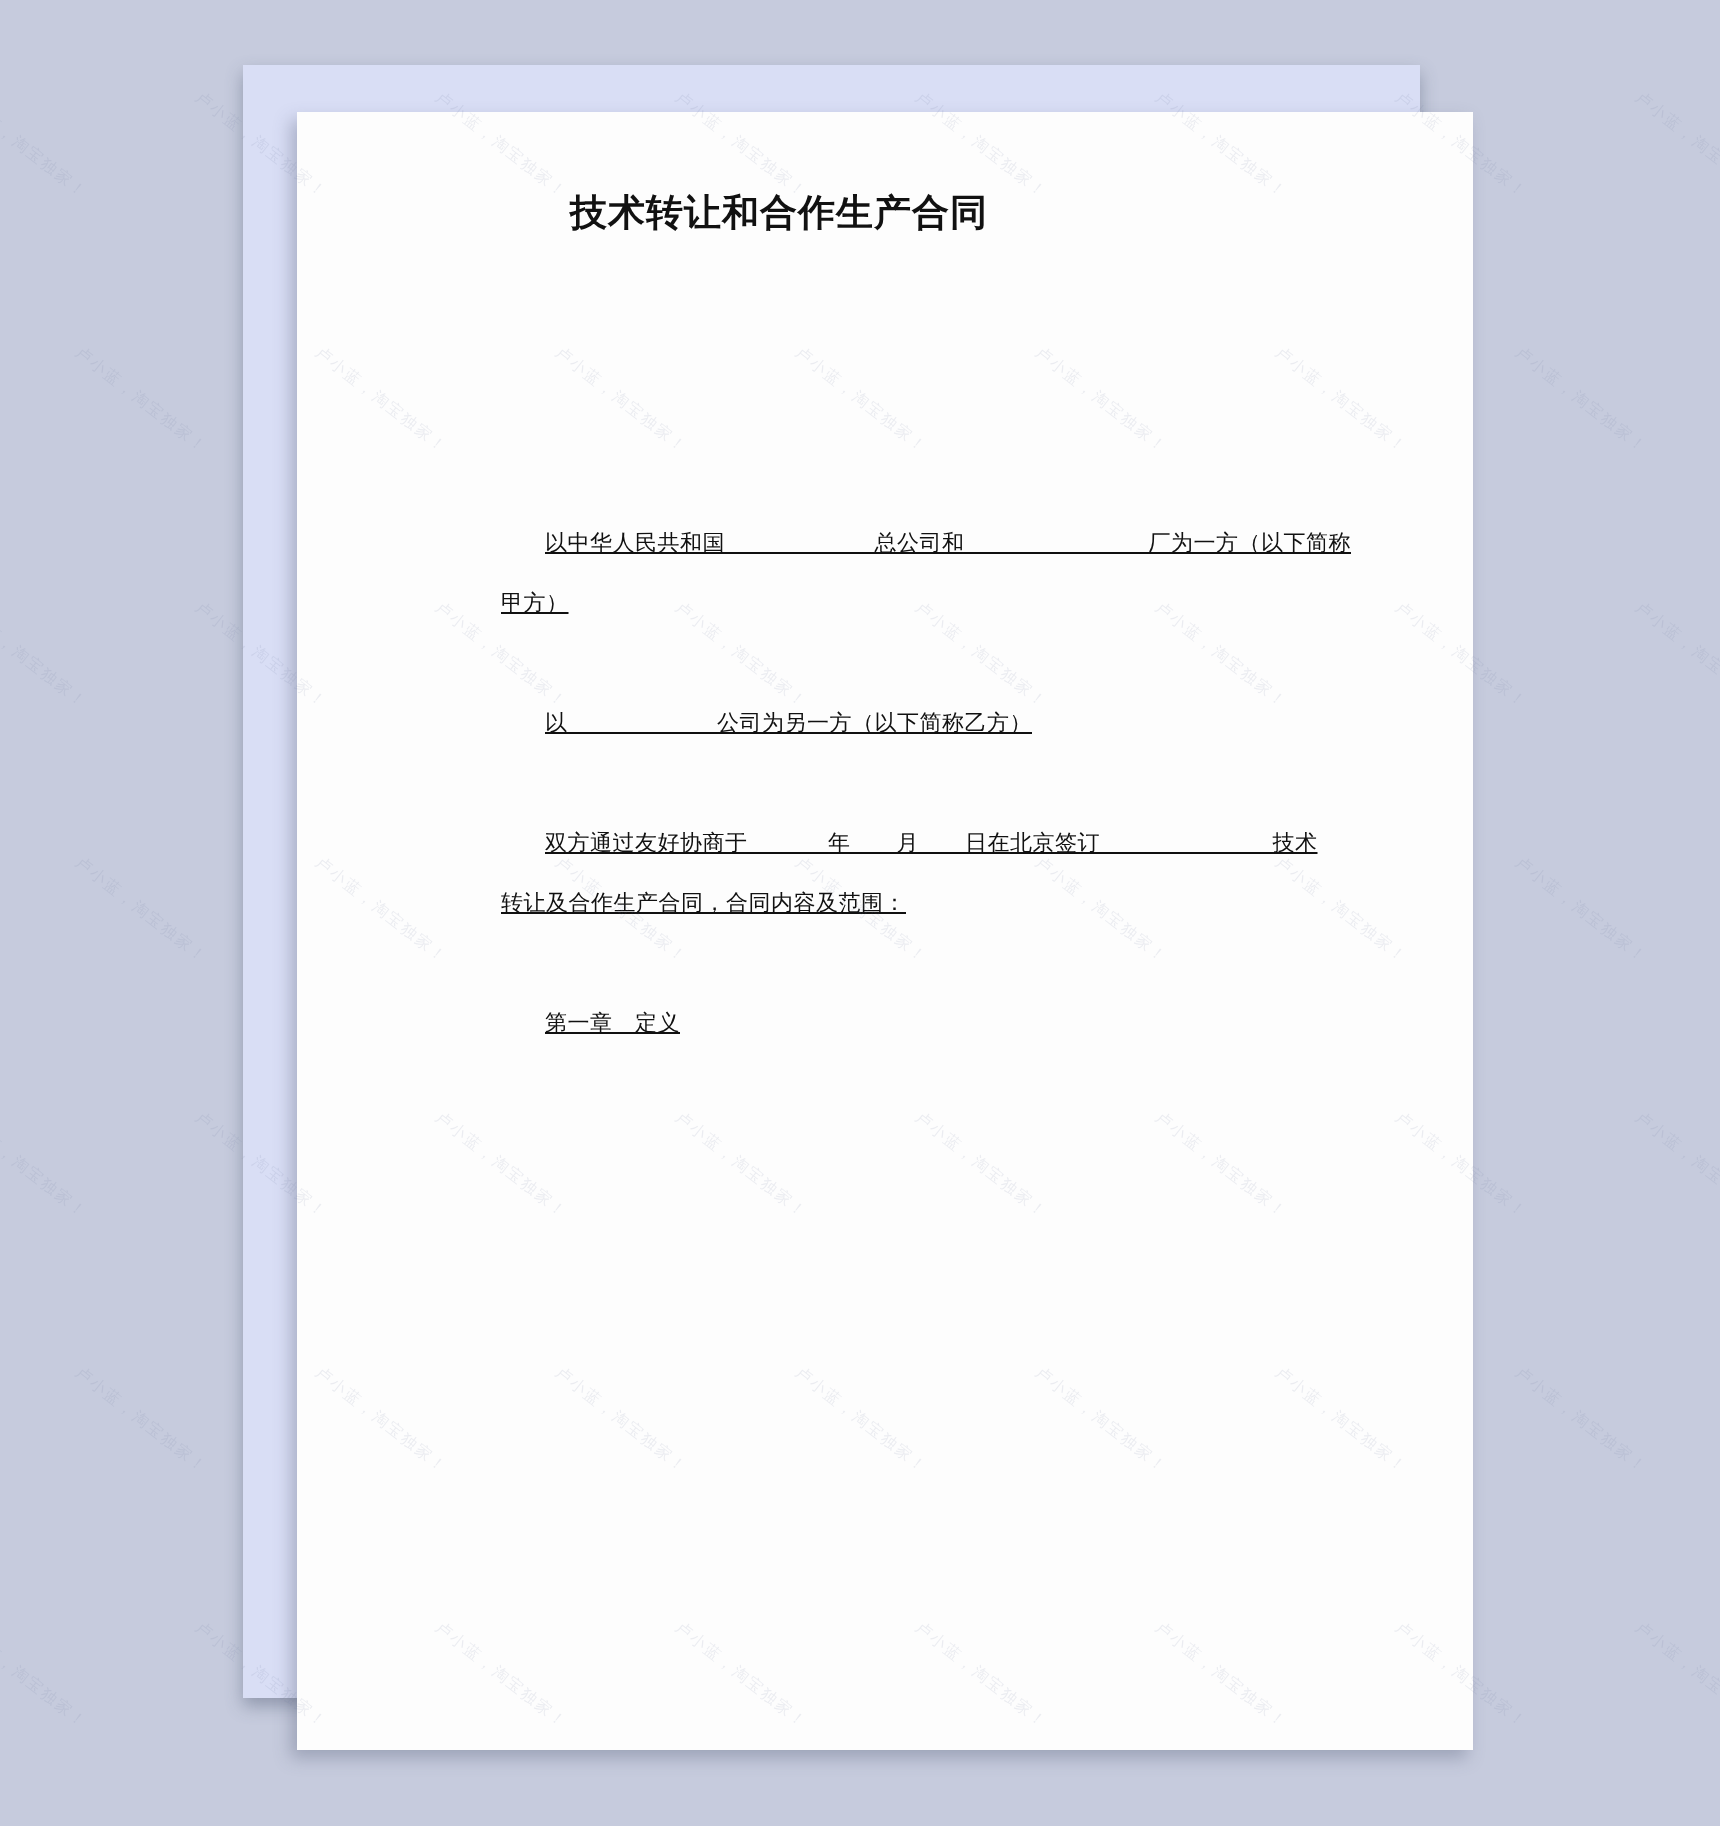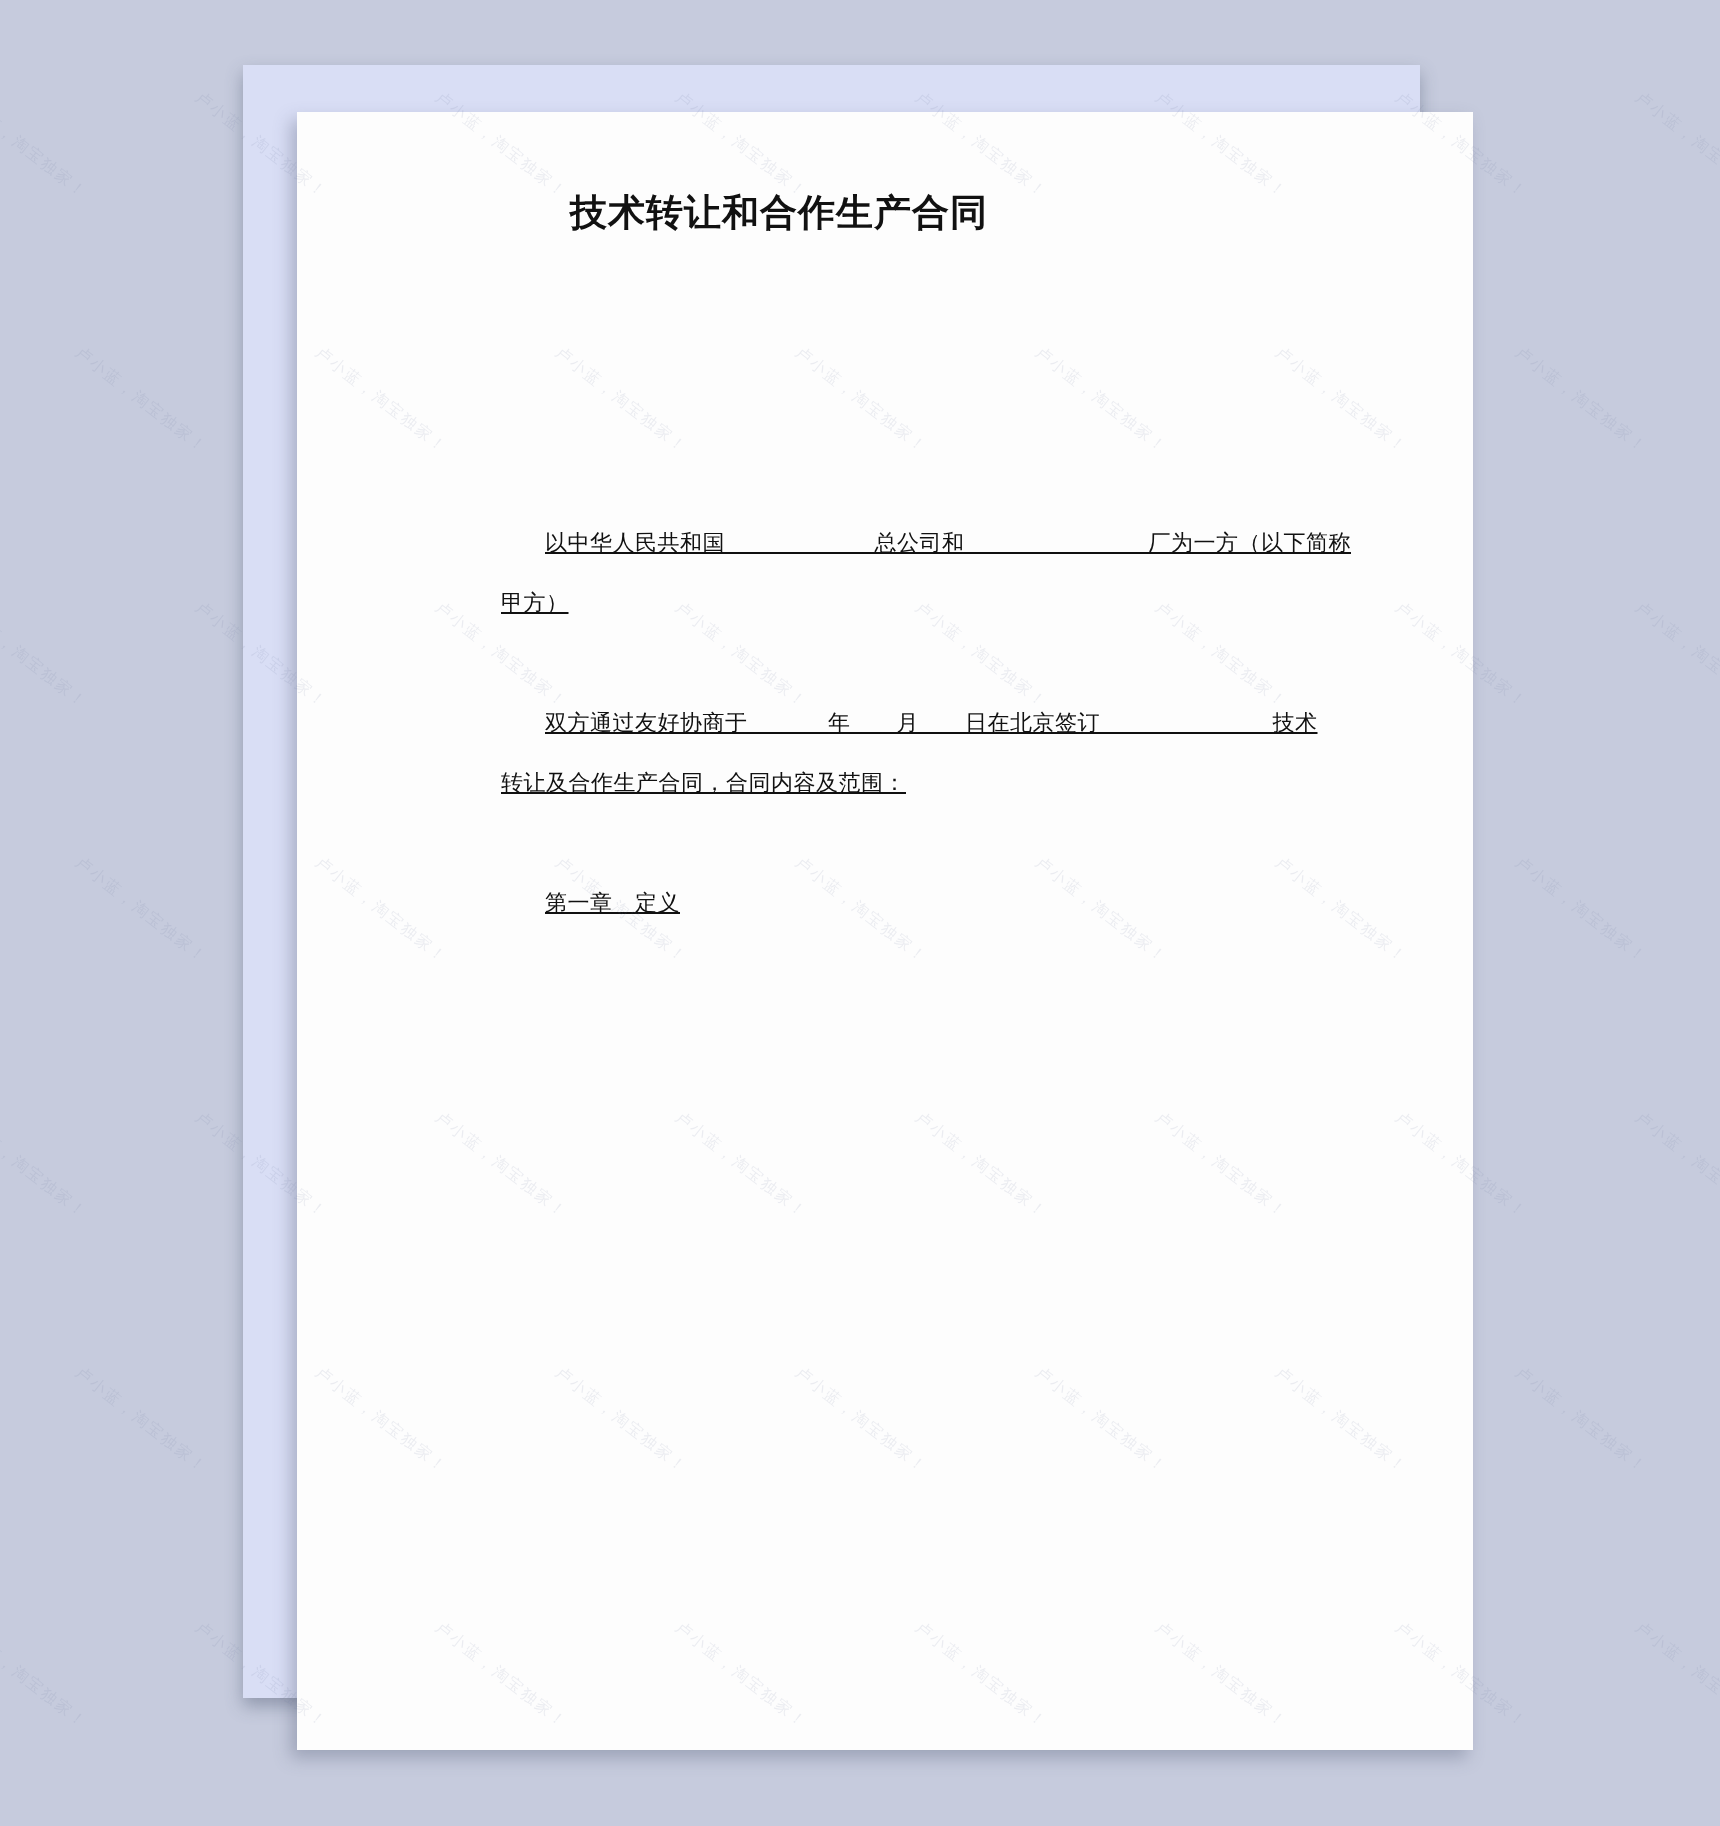--- a/index.html
+++ b/index.html
@@ -79,20 +79,21 @@
 
 <div class="back-page"></div>
 
 <div class="front-page">
   <div class="doc-content">
     <div class="doc-title">技术转让和合作生产合同</div>
 
     <p class="block">以中华人民共和国_____________总公司和________________厂为一方（以下简称
 甲方）</p>
 
+    <p class="block">以_____________公司为另一方（以下简称乙方）</p>
 
     <p class="block">双方通过友好协商于_______年____月____日在北京签订_______________技术
 转让及合作生产合同，合同内容及范围：</p>
 
     <p class="block">第一章　定义</p>
 
 
 
   </div>
 </div>

